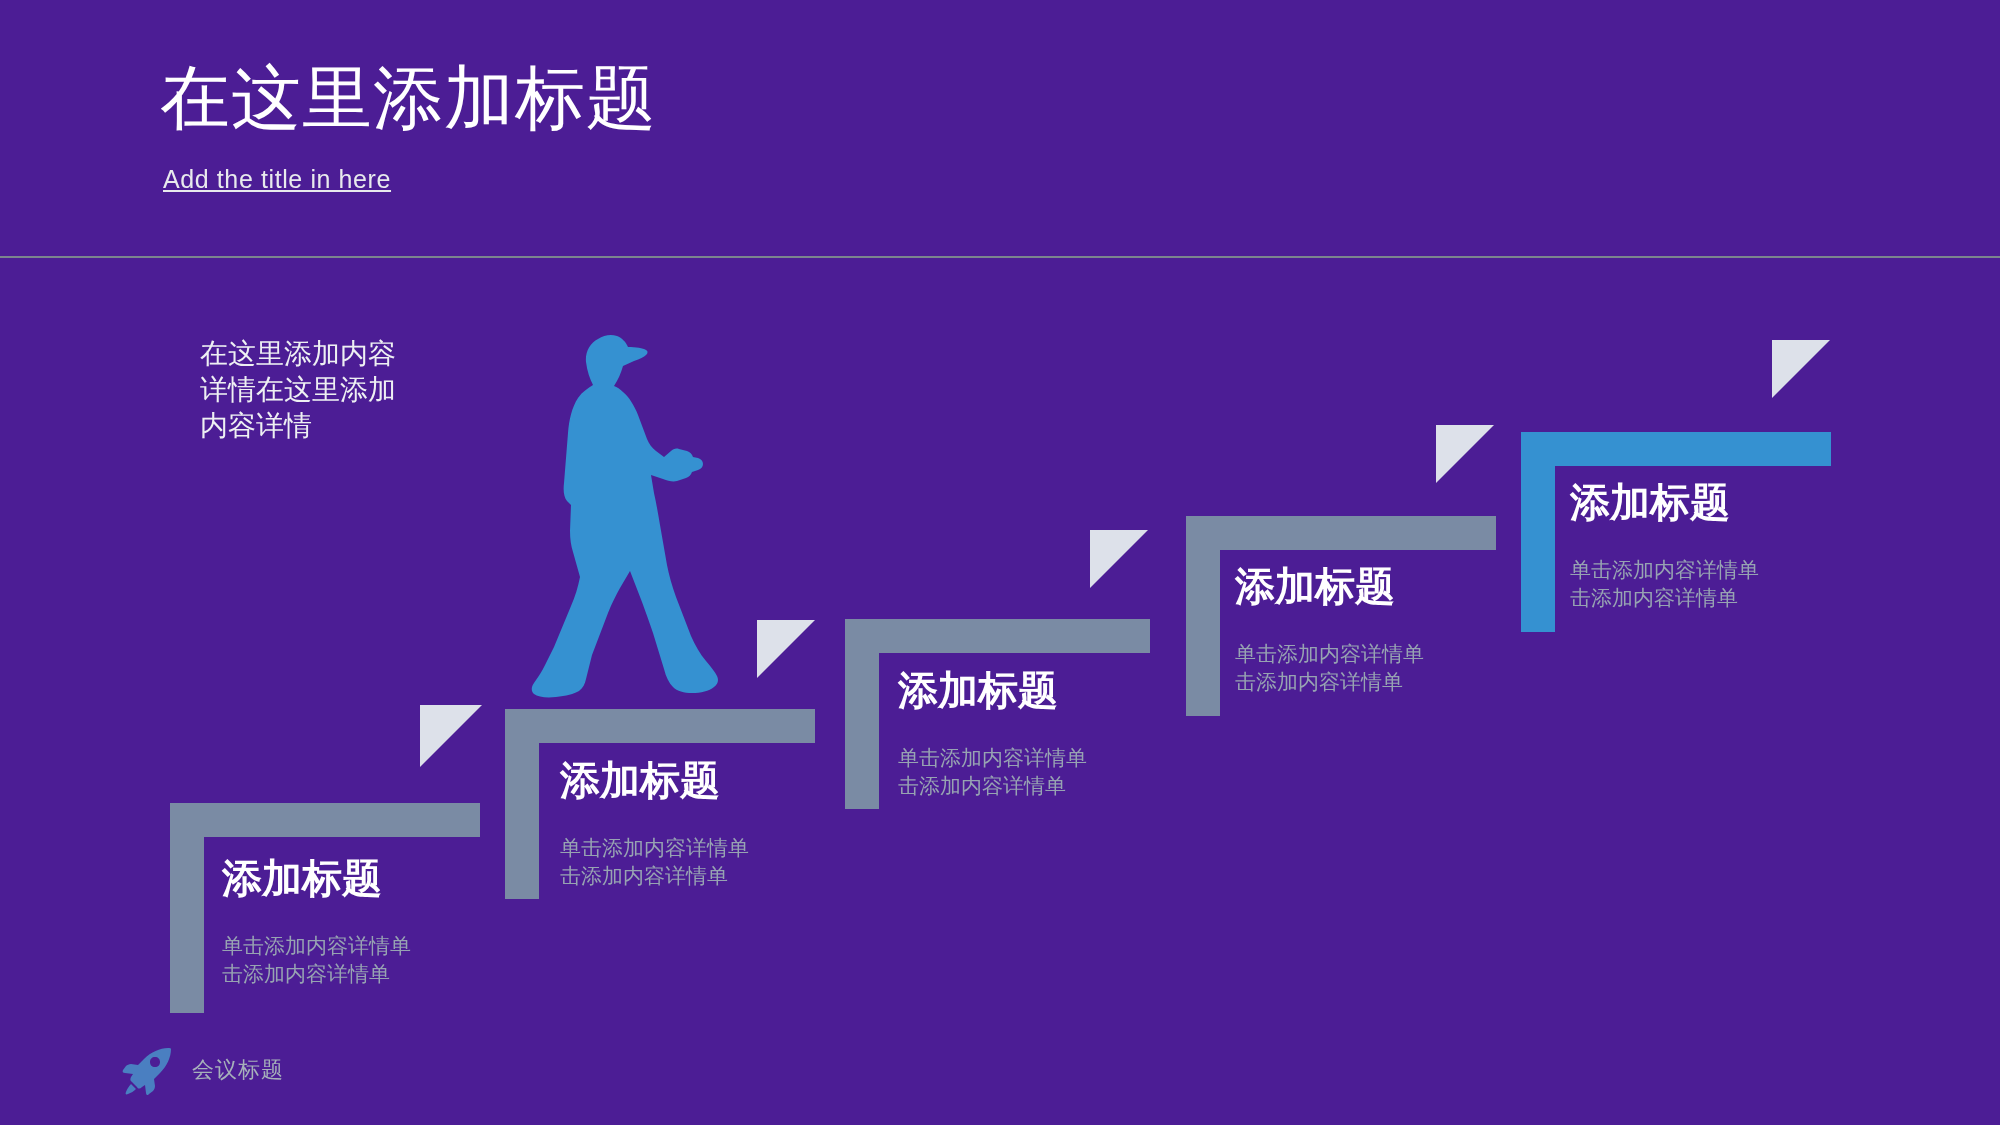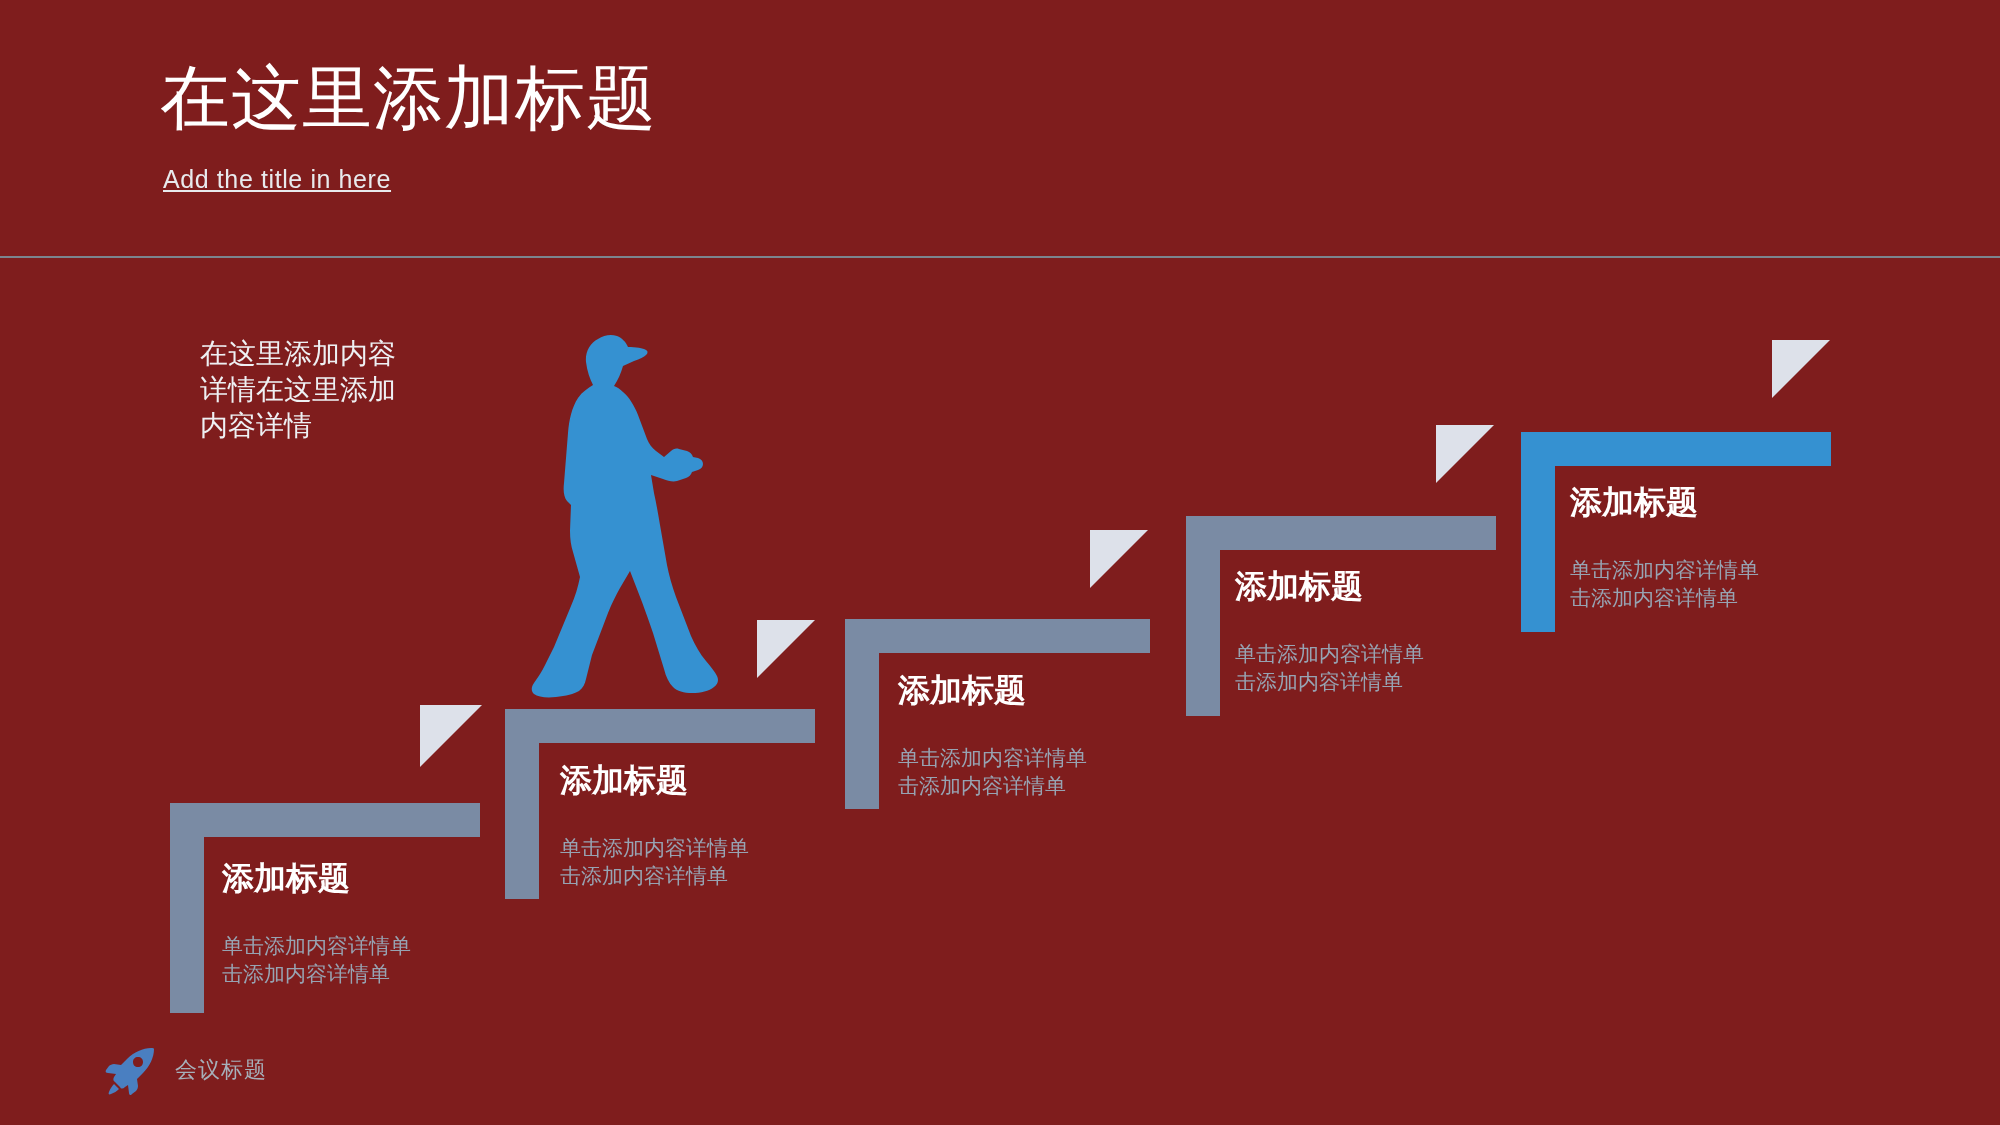--- a/index.html
+++ b/index.html
@@ -5,21 +5,21 @@
 <style>
   html, body {
     margin: 0;
     padding: 0;
     background: #000;
   }
   .slide {
     position: relative;
     width: 2000px;
     height: 1125px;
-    background: #7f1d1d;
+    background: #4c1d95;
     overflow: hidden;
     font-family: "Liberation Sans", "DejaVu Sans", sans-serif;
   }
 
   
   .header {
     position: absolute;
     left: 0; top: 0;
     width: 2000px;
     height: 256px;
@@ -95,21 +95,21 @@
     position: absolute;
     width: 0;
     height: 0;
     border-style: solid;
     border-color: transparent;
   }
   .step .card {
     position: absolute;
   }
   .step .card-title {
-    font-size: 32px;
+    font-size: 40px;
     line-height: 40px;
     font-weight: 700;
     color: #ffffff;
     white-space: nowrap;
   }
   .step .card-line {
     font-size: 21px;
     line-height: 28px;
     color: #97a3b2;
     white-space: nowrap;
@@ -122,21 +122,21 @@
     position: absolute;
     left: 530px;
     top: 325px;
     width: 200px;
     height: 380px;
   }
 
   
   .footer {
     position: absolute;
-    left: 105px;
+    left: 122px;
     top: 1040px;
     height: 60px;
     display: flex;
     align-items: center;
   }
   .footer-icon {
     width: 52px;
     height: 52px;
     display: block;
   }

